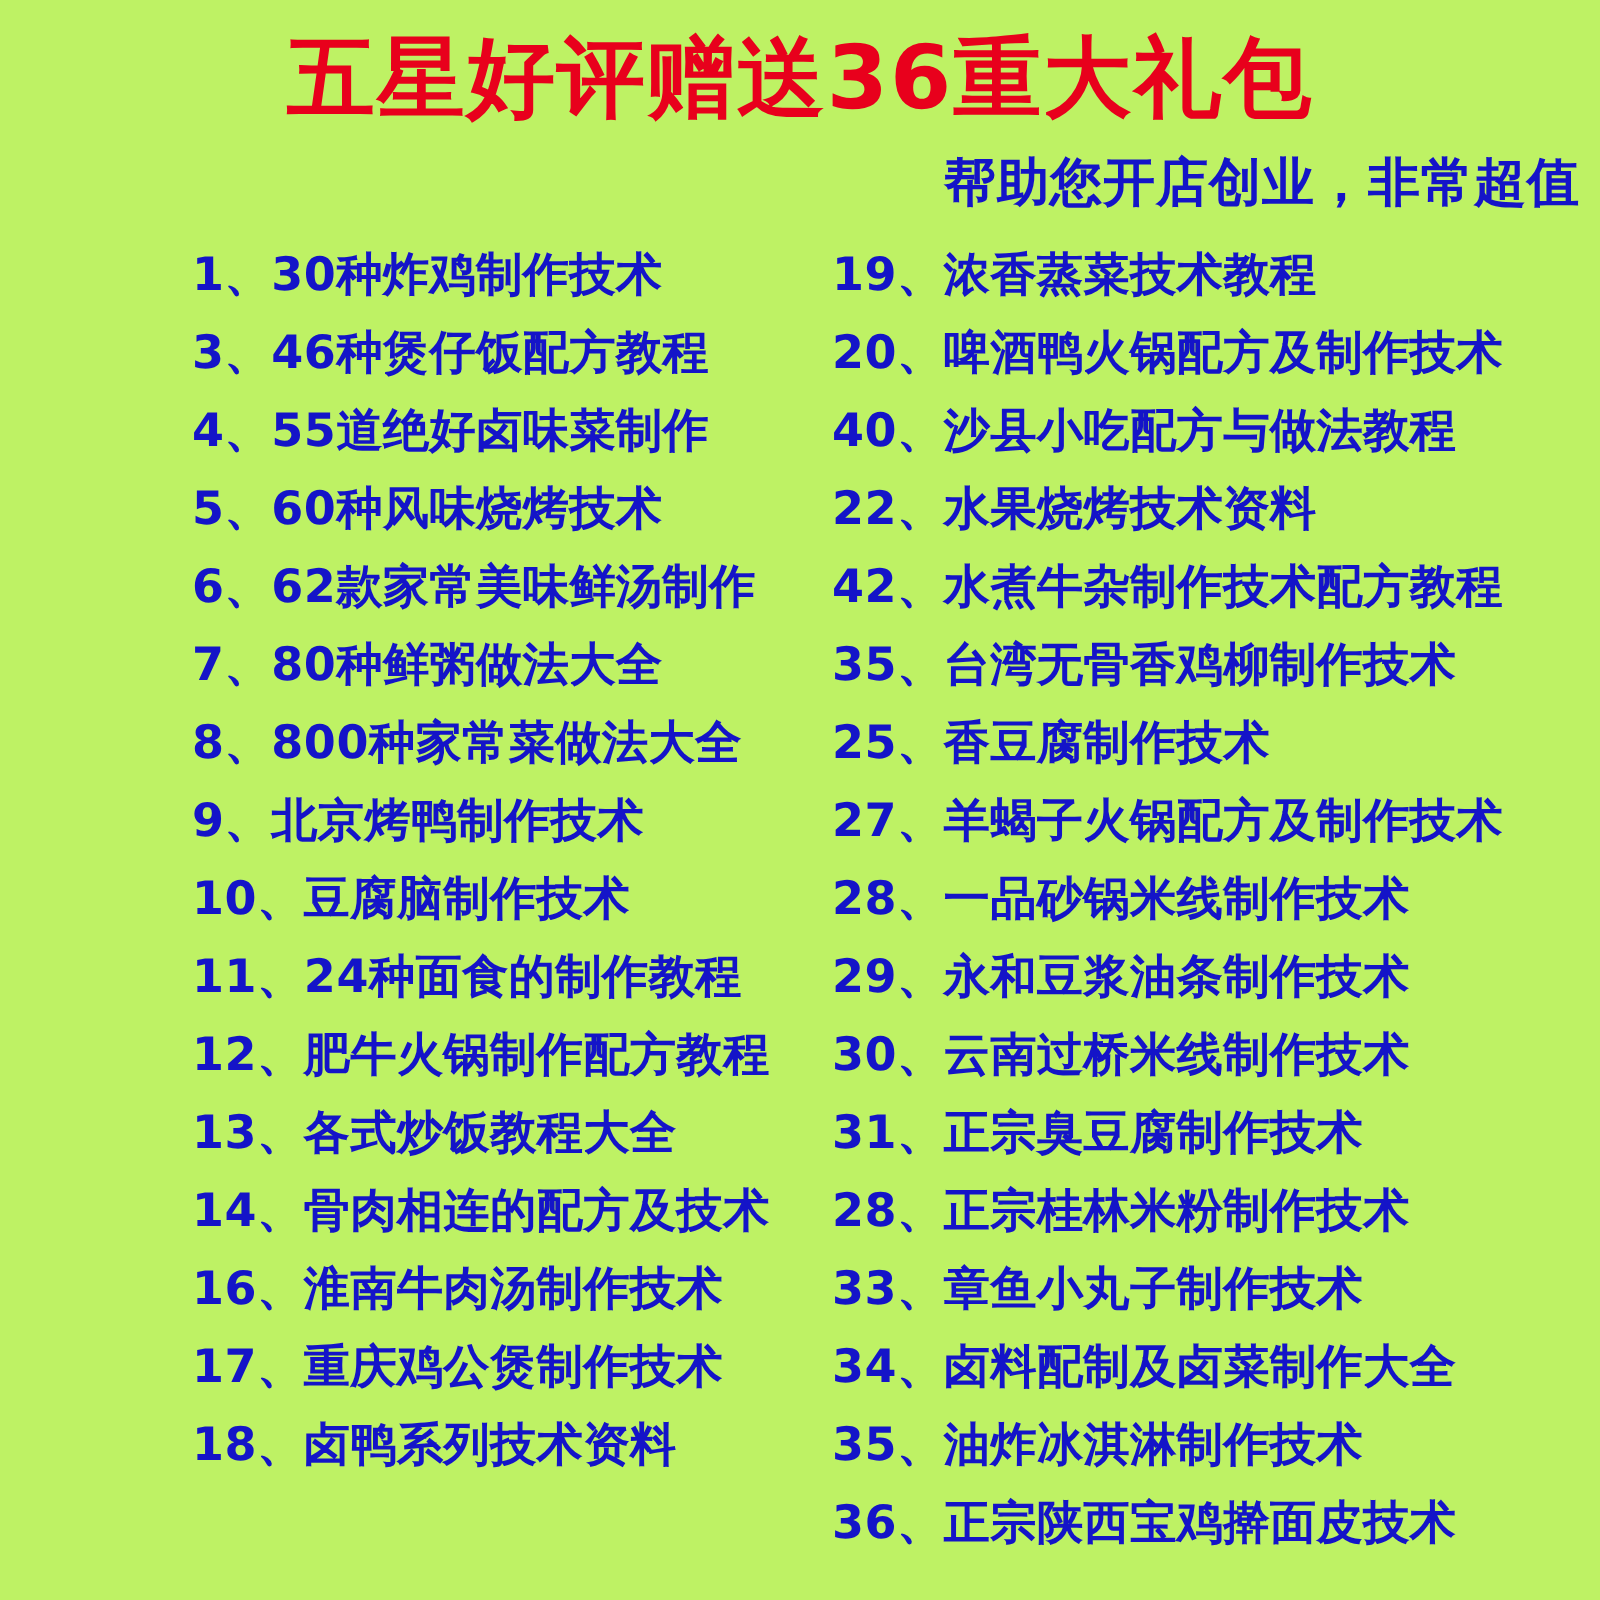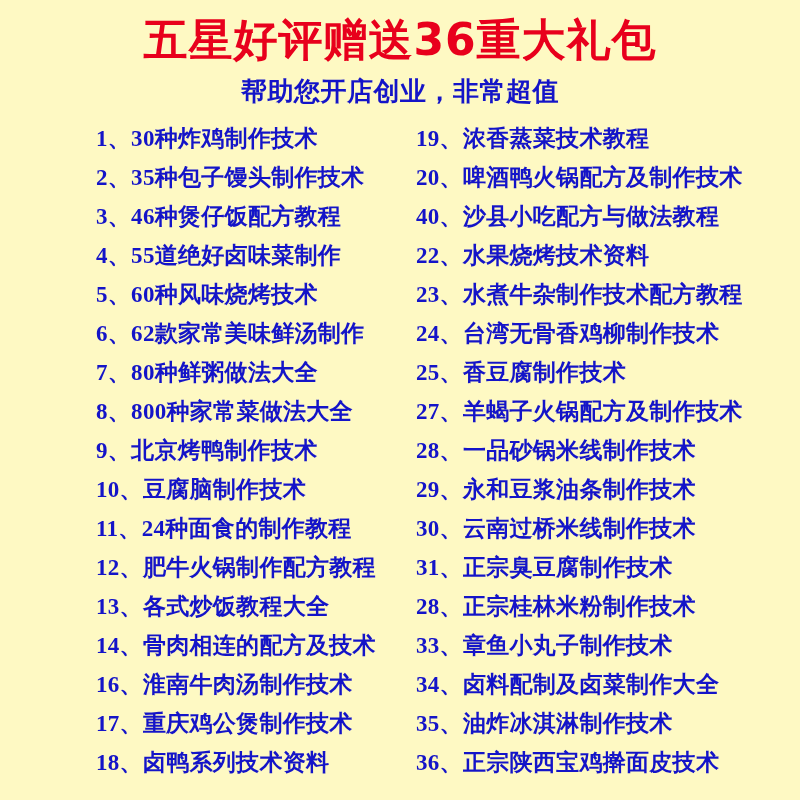--- a/index.html
+++ b/index.html
@@ -12,34 +12,34 @@
     background: #ffffff;
     font-family: "DejaVu Sans", "Liberation Sans", sans-serif;
     overflow: hidden;
   }
   .poster {
     position: relative;
     width: 800px;
     height: 800px;
     box-sizing: border-box;
     padding: 14px 10px 0 10px;
-    background: #fef9c3;
+    background: #bef264;
   }
   .title {
     text-align: center;
     color: #e8001c;
     font-size: 44px;
     font-weight: bold;
     letter-spacing: 1px;
     line-height: 1.18;
     white-space: nowrap;
     font-family: "DejaVu Sans", "Liberation Sans", sans-serif;
   }
   .subtitle {
-    text-align: center;
+    text-align: right;
     color: #1414c8;
     font-size: 26px;
     font-weight: bold;
     margin-top: 8px;
     letter-spacing: 0.5px;
     white-space: nowrap;
   }
   .columns {
     display: flex;
     margin-top: 10px;
@@ -57,36 +57,34 @@
     padding-left: 16px;
   }
   .item {
     color: #1414c8;
     font-size: 23px;
     font-weight: bold;
     line-height: 39px;
     height: 39px;
     white-space: nowrap;
     letter-spacing: 0.3px;
-    font-family: Liberation Serif, serif;
   }
 </style>
 </head>
 <body>
 
 <div class="poster">
 
   <div class="title">五星好评赠送36重大礼包</div>
   <div class="subtitle">帮助您开店创业，非常超值</div>
 
   <div class="columns">
 
     <div class="col col-left">
       <div class="item">1、30种炸鸡制作技术</div>
-      <div class="item">2、35种包子馒头制作技术</div>
       <div class="item">3、46种煲仔饭配方教程</div>
       <div class="item">4、55道绝好卤味菜制作</div>
       <div class="item">5、60种风味烧烤技术</div>
       <div class="item">6、62款家常美味鲜汤制作</div>
       <div class="item">7、80种鲜粥做法大全</div>
       <div class="item">8、800种家常菜做法大全</div>
       <div class="item">9、北京烤鸭制作技术</div>
       <div class="item">10、豆腐脑制作技术</div>
       <div class="item">11、24种面食的制作教程</div>
       <div class="item">12、肥牛火锅制作配方教程</div>
@@ -95,22 +93,22 @@
       <div class="item">16、淮南牛肉汤制作技术</div>
       <div class="item">17、重庆鸡公煲制作技术</div>
       <div class="item">18、卤鸭系列技术资料</div>
     </div>
 
     <div class="col col-right">
       <div class="item">19、浓香蒸菜技术教程</div>
       <div class="item">20、啤酒鸭火锅配方及制作技术</div>
       <div class="item">40、沙县小吃配方与做法教程</div>
       <div class="item">22、水果烧烤技术资料</div>
-      <div class="item">23、水煮牛杂制作技术配方教程</div>
-      <div class="item">24、台湾无骨香鸡柳制作技术</div>
+      <div class="item">42、水煮牛杂制作技术配方教程</div>
+      <div class="item">35、台湾无骨香鸡柳制作技术</div>
       <div class="item">25、香豆腐制作技术</div>
       <div class="item">27、羊蝎子火锅配方及制作技术</div>
       <div class="item">28、一品砂锅米线制作技术</div>
       <div class="item">29、永和豆浆油条制作技术</div>
       <div class="item">30、云南过桥米线制作技术</div>
       <div class="item">31、正宗臭豆腐制作技术</div>
       <div class="item">28、正宗桂林米粉制作技术</div>
       <div class="item">33、章鱼小丸子制作技术</div>
       <div class="item">34、卤料配制及卤菜制作大全</div>
       <div class="item">35、油炸冰淇淋制作技术</div>

